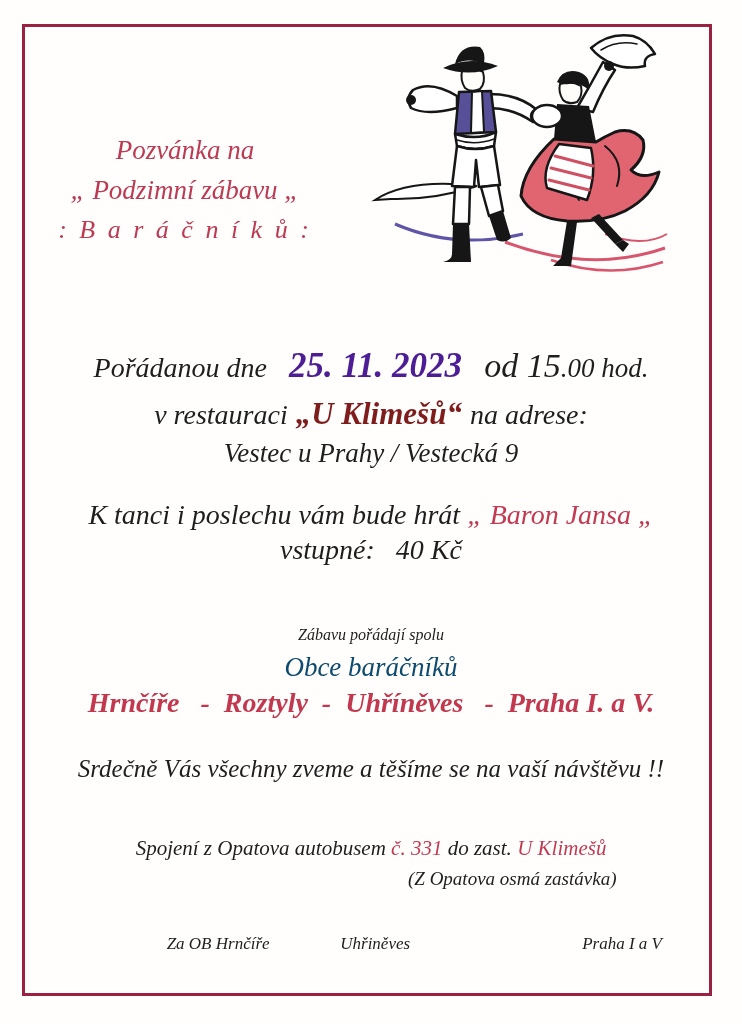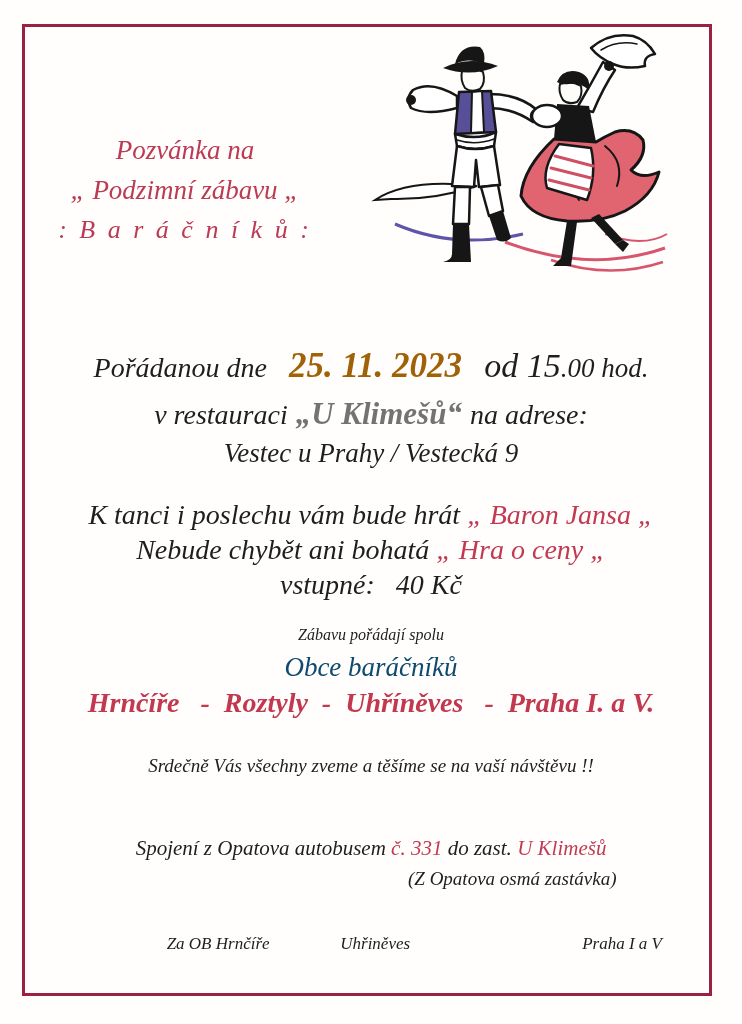--- a/index.html
+++ b/index.html
@@ -13,34 +13,34 @@
     border:3px solid #9b2143; box-sizing:border-box; pointer-events:none;
   }
   .header-block {
     position:absolute; left:50px; top:130px; width:270px; text-align:center;
     color:#bc3a52; font-size:27px; line-height:40px;
   }
   .header-line3 { letter-spacing:3px; font-size:26px; }
   .illustration { position:absolute; left:365px; top:28px; width:310px; height:255px; }
   .center-line { position:absolute; left:30px; width:682px; text-align:center; }
   .when { top:346px; font-size:28px; }
-  .when .date { color:#a16207; font-size:35px; font-weight:600; margin:0 22px; }
+  .when .date { color:#4c1d95; font-size:35px; font-weight:600; margin:0 22px; }
   .when .time-main { font-size:34px; }
   .when .time-rest { font-size:27px; }
   .venue-line { top:396px; font-size:28px; }
-  .venue-name { color:#737373; font-weight:bold; font-size:31px; margin:0 8px; }
+  .venue-name { color:#7f1d1d; font-weight:bold; font-size:31px; margin:0 8px; }
   .address { top:438px; font-size:27px; }
   .program { position:absolute; left:30px; top:497px; width:682px; text-align:center;
              font-size:28px; line-height:35px; }
   .red-inline { color:#c23a52; }
   .entry { white-space:pre-wrap; }
   .org-intro { top:626px; font-size:16px; }
   .org-group { top:652px; font-size:27px; color:#0c4a6e; }
   .org-towns { top:687px; font-size:28px; font-weight:bold; color:#c2394f; white-space:pre-wrap; }
-  .invitation { top:755px; font-size:19px; }
+  .invitation { top:755px; font-size:25px; }
   .transport { top:836px; font-size:21px; }
   .transport-note { position:absolute; left:408px; top:868px; font-size:19px; }
   .footer {
     position:absolute; left:52px; top:934px; width:640px; display:flex; font-size:17px;
   }
   .footer .f-left { width:34%; text-align:right; padding-left:18px; box-sizing:border-box; }
   .footer .f-center { width:33%; text-align:center; }
   .footer .f-right { width:33%; text-align:right; padding-right:30px; box-sizing:border-box; }
 </style>
 </head>
@@ -112,24 +112,20 @@
     <span>v restauraci</span><span class="venue-name">„U Klimešů“</span><span>na adrese:</span>
   </div>
 
   <div class="center-line address">Vestec u Prahy / Vestecká 9</div>
 
   <div class="program">
     <div>
       <span>K tanci i poslechu vám bude hrát</span>
       <span class="red-inline">„ Baron Jansa „</span>
     </div>
-    <div>
-      <span>Nebude chybět ani bohatá</span>
-      <span class="red-inline">„  Hra o ceny  „</span>
-    </div>
     <div class="entry">vstupné:   40 Kč</div>
   </div>
 
   <div class="center-line org-intro">Zábavu pořádají spolu</div>
   <div class="center-line org-group">Obce baráčníků</div>
   <div class="center-line org-towns">Hrnčíře   -  Roztyly  -  Uhříněves   -  Praha I. a V.</div>
 
   <div class="center-line invitation">Srdečně Vás všechny zveme a těšíme se na vaší návštěvu !!</div>
 
   <div class="center-line transport">

